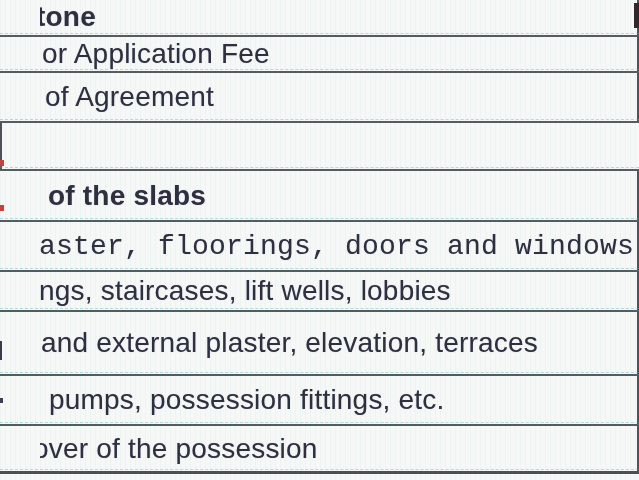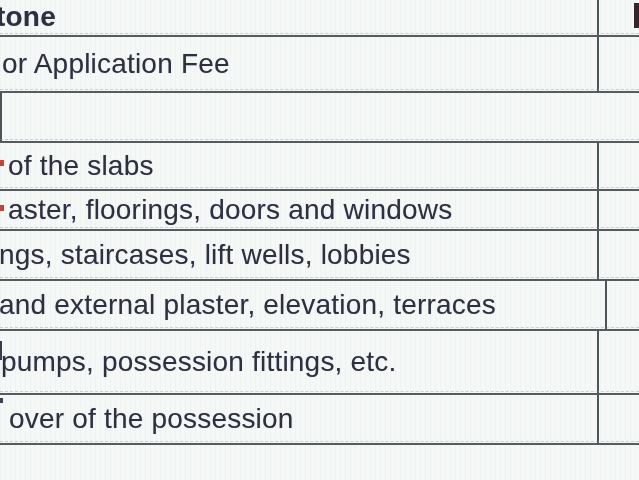--- a/index.html
+++ b/index.html
@@ -28,55 +28,56 @@
   }
   
   .row::after {
     content: "";
     position: absolute;
     left: 0; right: 0; bottom: 1px;
     border-bottom: 1px dashed rgba(72, 175, 178, 0.38);
     pointer-events: none;
   }
   .row:nth-child(1)  { height: 37px; }
-  .row:nth-child(2)  { height: 56px; }
+  .row:nth-child(2)  { height: 36px; }
   .row:nth-child(3)  { height: 50px; }
   .row:nth-child(4)  { height: 48px; }
-  .row:nth-child(5)  { height: 40px; }
+  .row:nth-child(5)  { height: 51px; font-weight: bold; }
   .row:nth-child(6)  { height: 50px; }
-  .row:nth-child(7)  { height: 50px; gap: 8px; }
+  .row:nth-child(7)  { height: 40px; gap: 8px; }
   .row:nth-child(8)  { height: 64px; }
   .row:nth-child(9)  { height: 50px; }
   .row:nth-child(10) { height: 48px; border-bottom-width: 3px; border-bottom-color: #4b5054; }
   .milestone-cell {
     box-sizing: border-box;
     width: 597px;
     display: flex;
     align-items: center;
     overflow: hidden;
     white-space: nowrap;
+    margin-left: 40px;
   }
   .value-cell {
     box-sizing: border-box;
     flex: 1;
     border-left: 2px solid #4e5357;
   }
   .cell-text {
     font-size: 28px;
     color: #2e3040;
     letter-spacing: 0.2px;
     text-shadow: 0 0 1px rgba(90, 80, 140, 0.30);
   }
   .row:nth-child(1) .milestone-cell { align-items: flex-start; padding-top: 1px; }
   .row:nth-child(1) .cell-text { font-weight: bold; margin-left: -4px; }
   .row:nth-child(2)  .cell-text { margin-left: 2px; }
   .row:nth-child(3)  .cell-text { margin-left: 5px; }
   .row:nth-child(4)  .cell-text { margin-left: 8px; }
   .row:nth-child(5)  .cell-text { margin-left: 8px; }
-  .row:nth-child(6)  .cell-text { margin-left: -1px; }
+  .row:nth-child(6)  .cell-text { margin-left: -1px; font-family: Liberation Mono, monospace; }
   .row:nth-child(7)  .cell-text { margin-left: -1px; }
   .row:nth-child(8)  .cell-text { margin-left: 1px; }
   .row:nth-child(9)  .cell-text { margin-left: 9px; }
   .row:nth-child(10) .cell-text { margin-left: -7px; }
   
   .fragment { position: absolute; pointer-events: none; }
   .frag-header-right { left: 634px; top: 3px; width: 5px; height: 25px; background: #352629; }
   .frag-plinth-red   { left: 0; top: 160px; width: 4px; height: 6px; background: #c2443a; }
   .frag-slabs-red    { left: 0; top: 205px; width: 4px; height: 6px; background: #c2443a; }
   .frag-terraces-stem{ left: 0; top: 341px; width: 2px; height: 19px; background: #3a3d49; }
@@ -96,20 +97,26 @@
       <div class="value-cell"></div>
     </div>
 
     <div class="row">
       <div class="milestone-cell">
         <span class="cell-text">or Application Fee</span>
       </div>
       <div class="value-cell"></div>
     </div>
 
+    <div class="row">
+      <div class="milestone-cell">
+        <span class="cell-text">of Agreement</span>
+      </div>
+      <div class="value-cell"></div>
+    </div>
 
     <div class="row">
       <div class="value-cell"></div>
     </div>
 
     <div class="row">
       <div class="milestone-cell">
         <span class="cell-text">of the slabs</span>
       </div>
       <div class="value-cell"></div>

